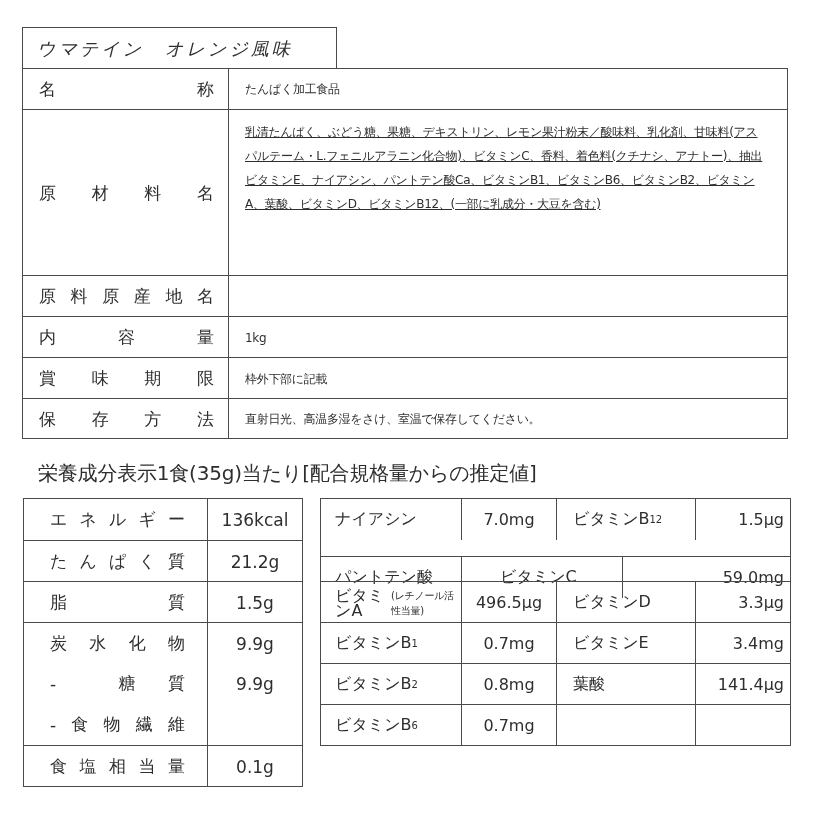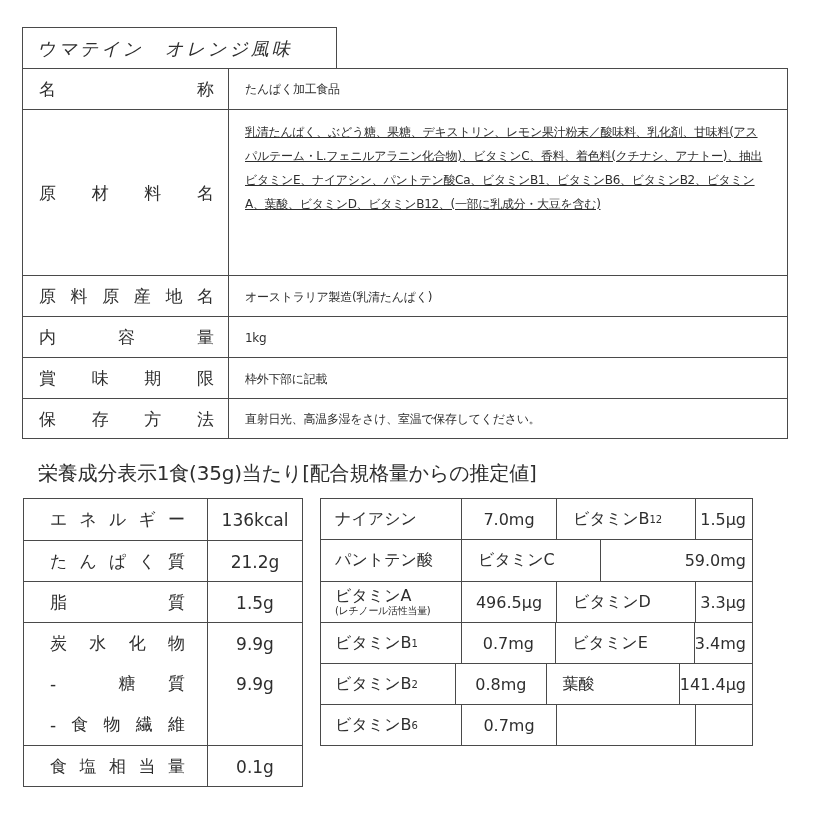--- a/index.html
+++ b/index.html
@@ -66,38 +66,38 @@
     display: flex; align-items: center; justify-content: space-between;
     padding: 0 22px 0 26px; font-size: 17px;
   }
   .nl-value {
     flex: 1; display: flex; align-items: center; justify-content: center;
     font-size: 17px;
   }
 
   
   #nut-right {
-    left: 320px; top: 498px; width: 433px; height: 248px;
+    left: 320px; top: 498px; width: 471px; height: 248px;
     border: 1.5px solid #4a4a4a;
   }
   .nr-row {
     position: absolute; left: 0; right: 0; height: 41px; display: flex;
   }
   .nr-row.bt { border-top: 1.5px solid #4a4a4a; }
   .nr-cell {
     box-sizing: border-box; display: flex; align-items: center;
     border-right: 1.5px solid #4a4a4a; font-size: 16px;
   }
   .nr-cell.last { border-right: none; }
   .c1 { width: 141px; padding-left: 14px; }
   .c2 { width: 95px; justify-content: center; }
   .c3 { width: 139px; padding-left: 16px; }
   .c4 { flex: 1; justify-content: flex-end; padding-right: 6px; }
   .sub { font-size: 10px; vertical-align: baseline; }
-  .stack { display: flex; flex-direction: column; line-height: 15px; }
+  .stack { display: flex; flex-direction: row; line-height: 15px; }
   .tiny { font-size: 10px; letter-spacing: -0.3px; }
 </style>
 </head>
 <body>
 
 <div id="title-box" class="abs">ウマテイン　オレンジ風味</div>
 
 <div id="info-table" class="abs">
 
   <div class="info-row first" style="top:0;height:40px;">
@@ -120,21 +120,20 @@
 
   <div class="info-row" style="top:206px;height:41px;">
     <div class="info-label">
       <span>原</span>
       <span>料</span>
       <span>原</span>
       <span>産</span>
       <span>地</span>
       <span>名</span>
     </div>
-    <div class="info-value">オーストラリア製造(乳清たんぱく)</div>
   </div>
 
   <div class="info-row" style="top:247px;height:41px;">
     <div class="info-label">
       <span>内</span>
       <span>容</span>
       <span>量</span>
     </div>
     <div class="info-value">1kg</div>
   </div>
@@ -235,21 +234,21 @@
         <span>ナイアシン</span>
       </div>
     <div class="nr-cell c2">7.0mg</div>
     <div class="nr-cell c3">
         <span>ビタミンB</span>
         <span class="sub">12</span>
       </div>
     <div class="nr-cell c4 last">1.5μg</div>
   </div>
 
-  <div class="nr-row bt" style="top:40px;">
+  <div class="nr-row bt" style="top:57px;gap:22px;">
     <div class="nr-cell c1">
         <span>パントテン酸</span>
       </div>
     <div class="nr-cell c3">
         <span>ビタミンC</span>
       </div>
     <div class="nr-cell c4 last">59.0mg</div>
   </div>
 
   <div class="nr-row bt" style="top:82px;">

